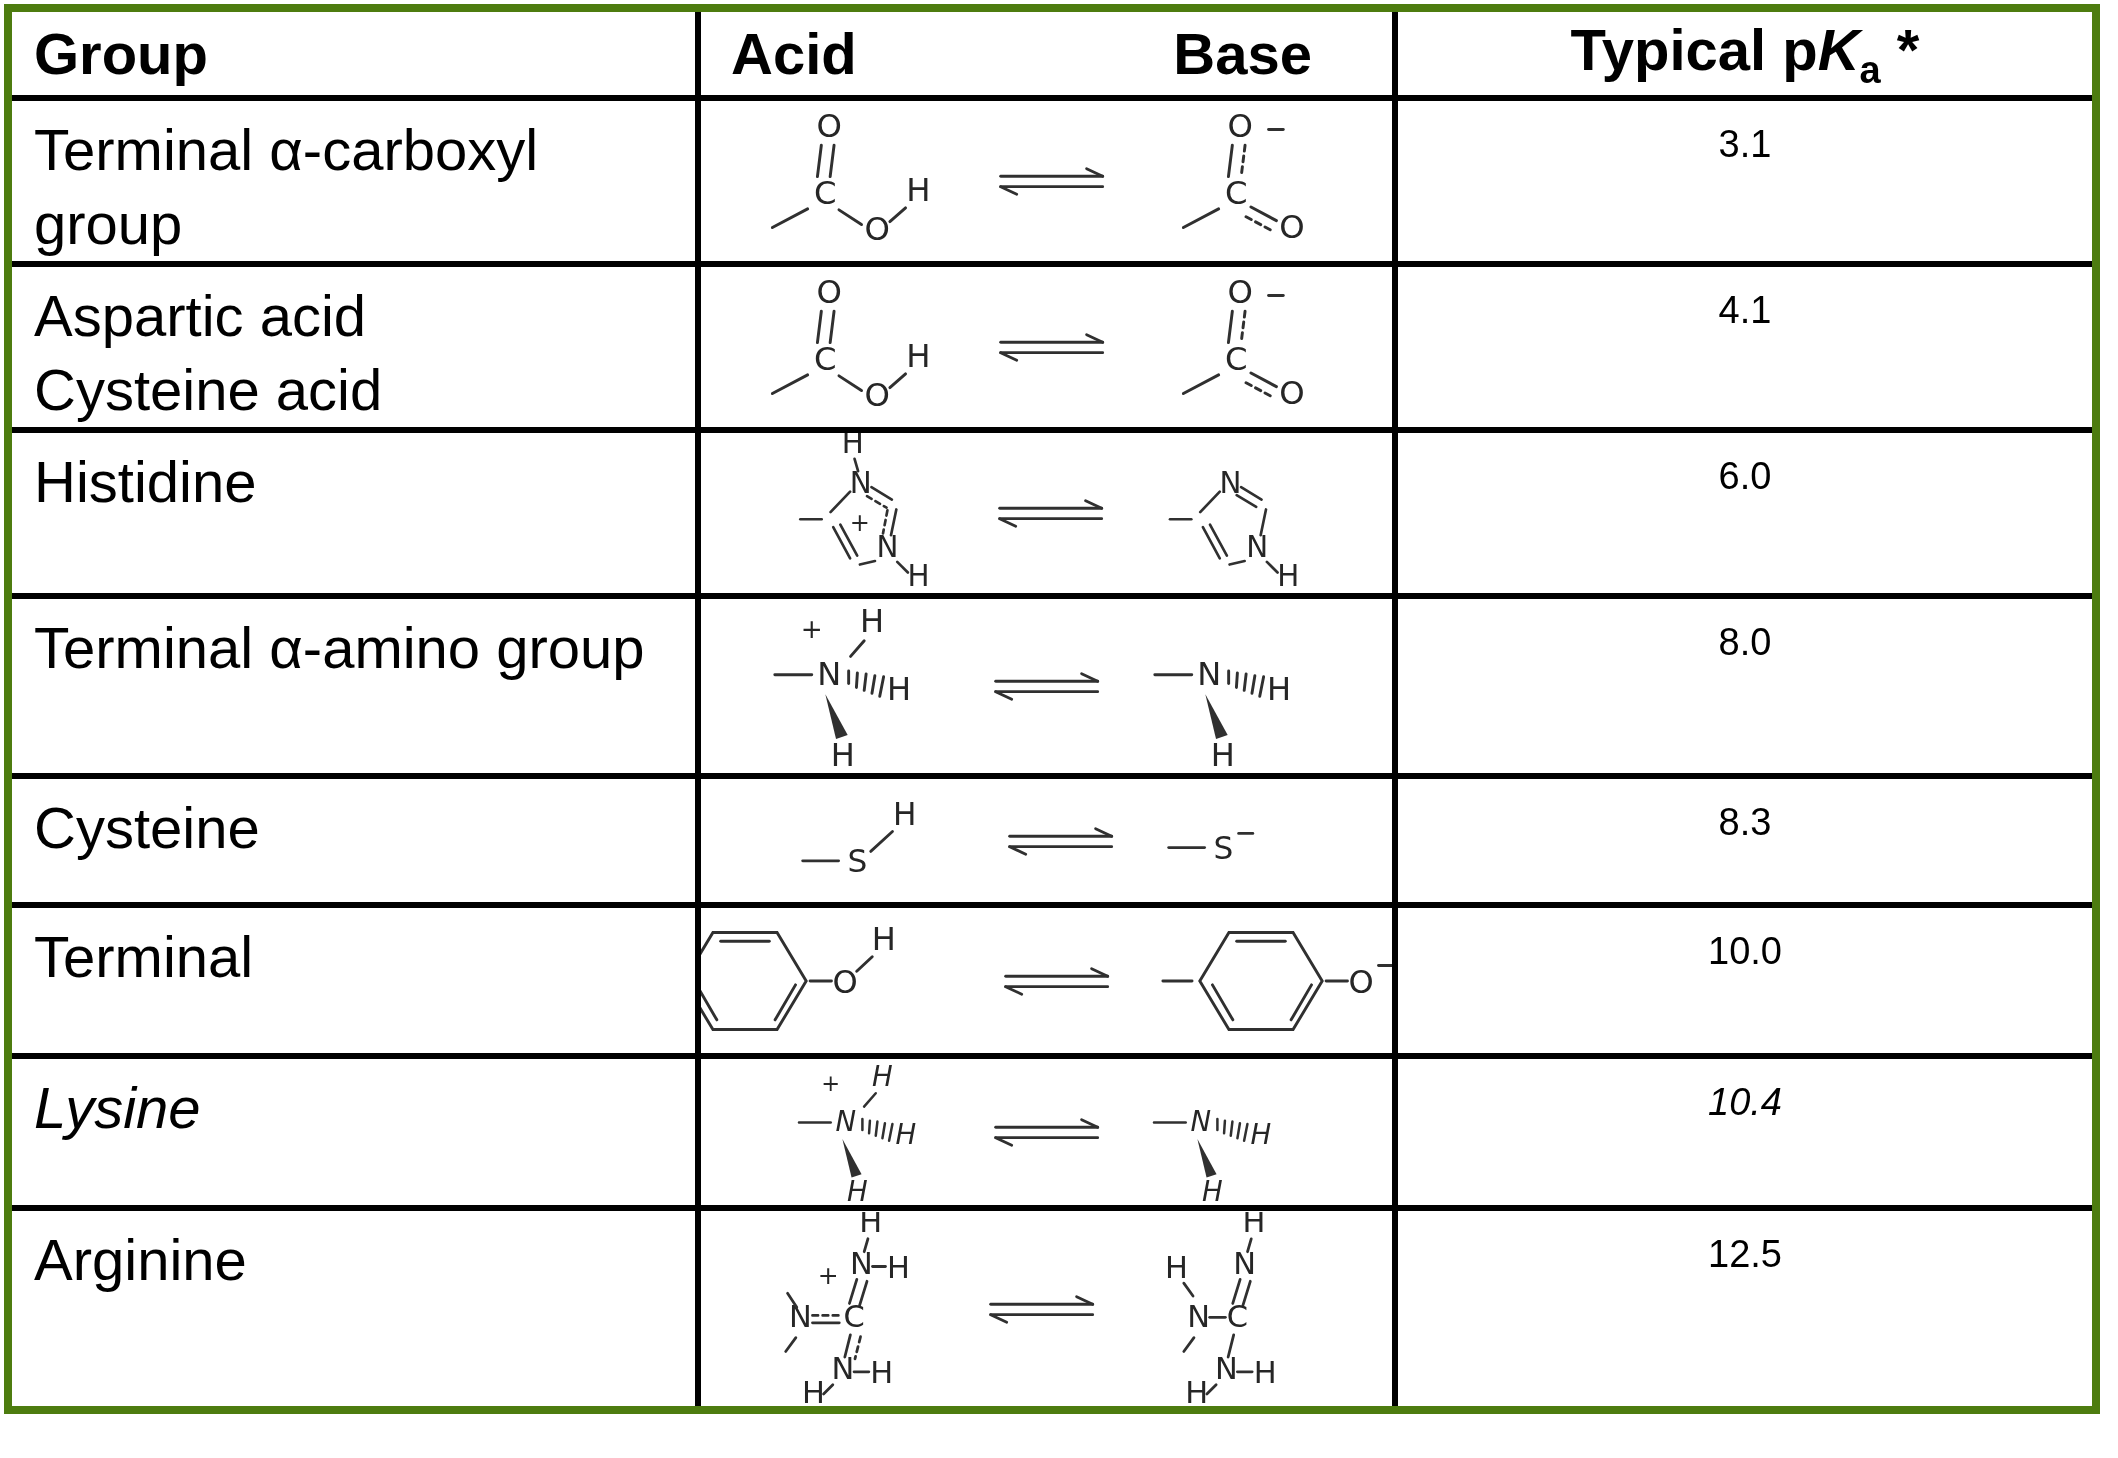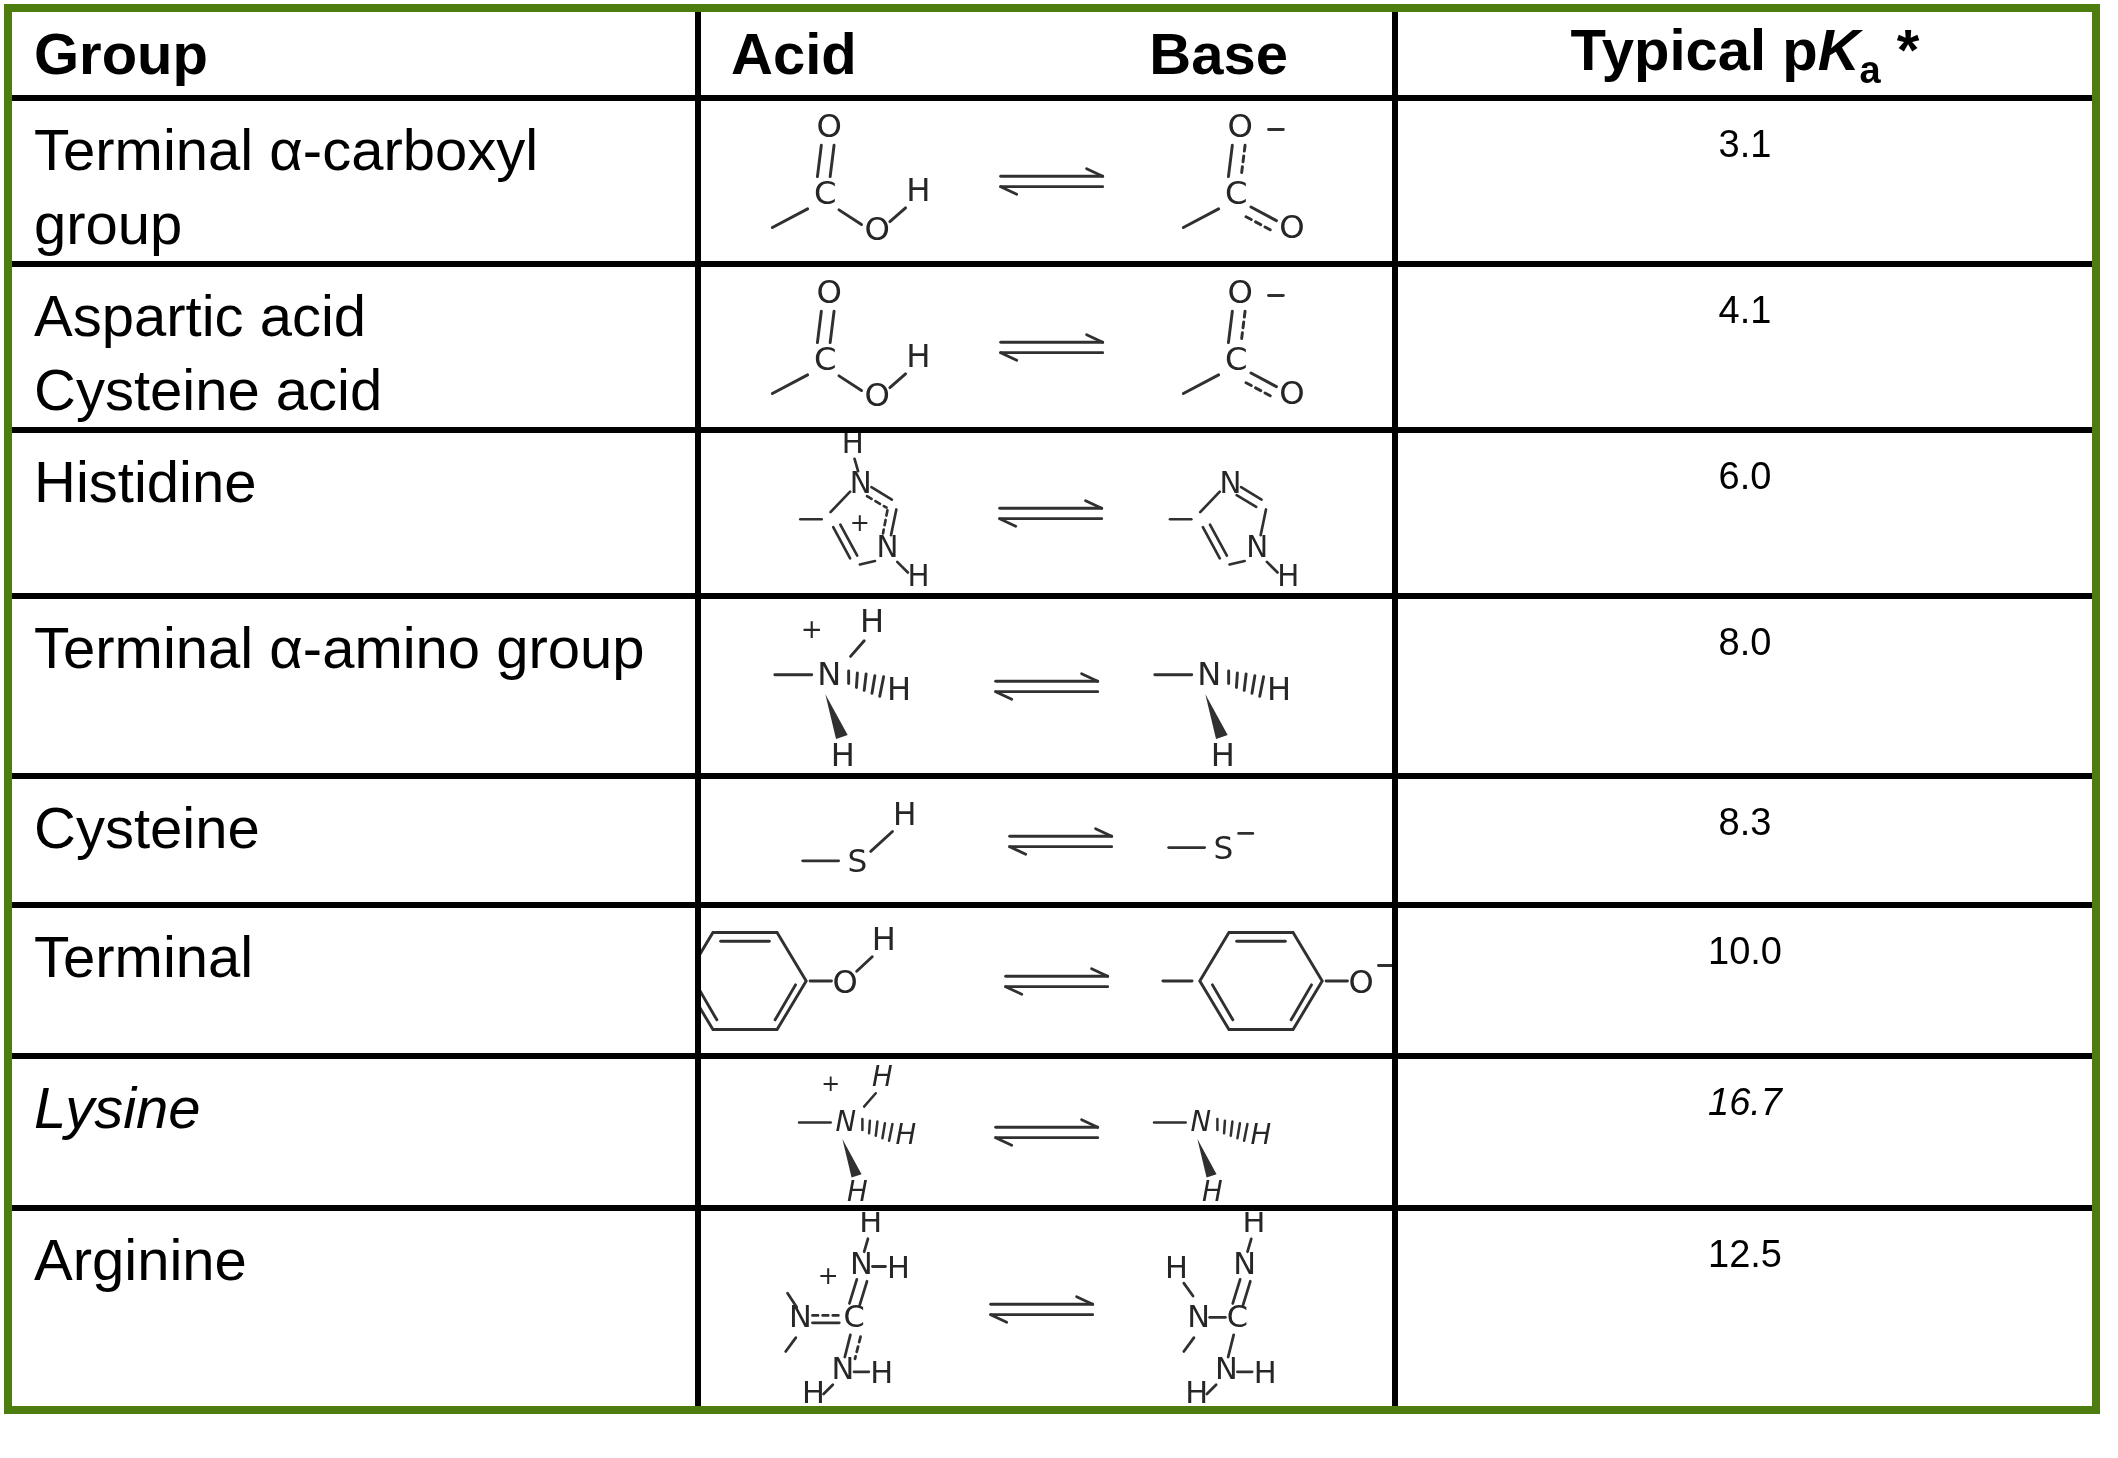--- a/index.html
+++ b/index.html
@@ -3,21 +3,21 @@
 <meta charset="utf-8">
 <style>
   html,body{margin:0;padding:0;background:#ffffff;}
   body{width:2118px;height:1458px;font-family:"Liberation Sans",sans-serif;color:#000;}
   table.pka{border-collapse:collapse;table-layout:fixed;margin:4px 0 0 4px;width:1762px;
             border:8px solid #4d7c0f;}
   th,td{border:6px solid #000;padding:0;overflow:hidden;}
   thead tr{height:90px;}
   th{font-weight:bold;font-size:58px;vertical-align:middle;}
   .h-group{text-align:left;padding-left:22px;}
-  .h-ab-wrap{display:flex;justify-content:space-between;align-items:flex-end;padding:0 104px 0 30px;}
+  .h-ab-wrap{display:flex;justify-content:space-between;align-items:flex-end;padding:0 80px 0 30px;}
   .h-pka{text-align:center;}
   .h-pka sub{font-size:38px;}
   .h-pka .kital{font-style:italic;}
 
   tbody tr.r1{height:158px;} tbody tr.r2{height:156px;} tbody tr.r3{height:160px;}
   tbody tr.r4{height:180px;} tbody tr.r5{height:129px;} tbody tr.r6{height:151px;}
   tbody tr.r7{height:151px;font-style:italic;} tbody tr.r8{height:202px;}
 
   td.c-group{vertical-align:top;font-size:58px;line-height:74px;padding:12px 0 0 22px;}
   td.c-pka{vertical-align:top;text-align:center;font-size:38px;padding-top:22px;}
@@ -372,21 +372,21 @@
                 <line x1="100" y1="75" x2="98" y2="92"></line>
                 <line x1="109" y1="77" x2="106" y2="95"></line>
                 <line x1="118" y1="78" x2="114" y2="98"></line>
 <text x="134" y="102">H</text>
 <polygon points="58,96 69,142 81,138"></polygon>
 <text x="76" y="170">H</text>
 </svg>
             </span>
           </div>
         </td>
-        <td class="c-pka">16.7</td>
+        <td class="c-pka">10.4</td>
       </tr>
       <tr class="r8">
         <td class="c-group">
           <div>Arginine</div>
         </td>
         <td class="c-struct">
           <div class="rx">
             <span>
               <svg class="mol s-guanidinium" viewBox="0 0 170 210">
 <text x="96" y="22">H</text>

